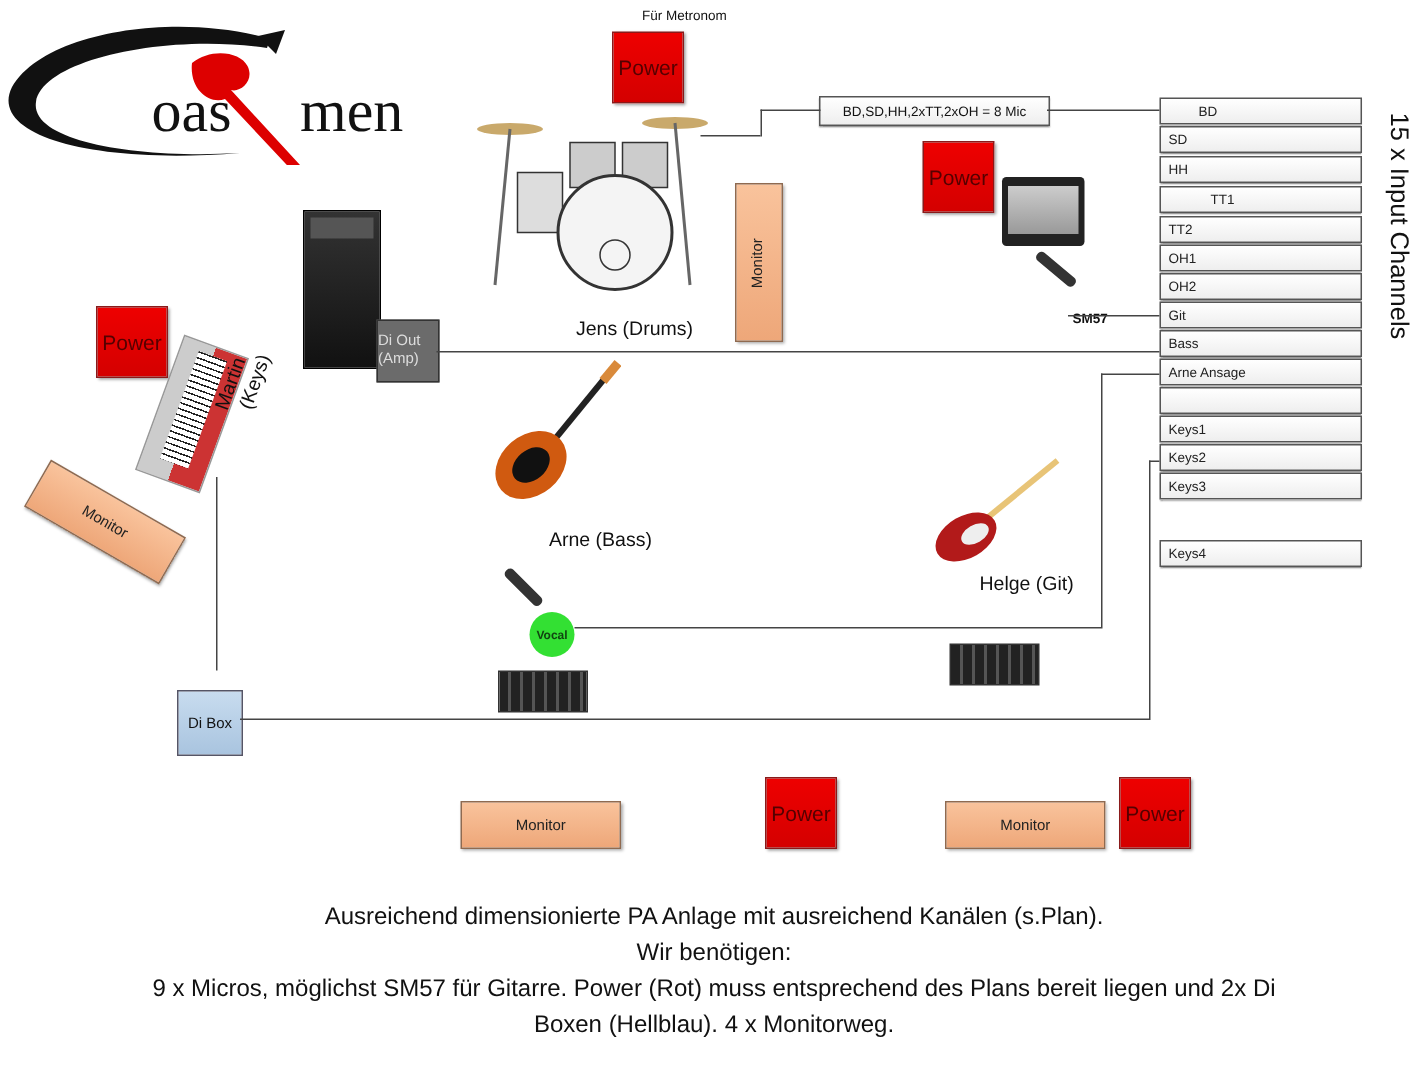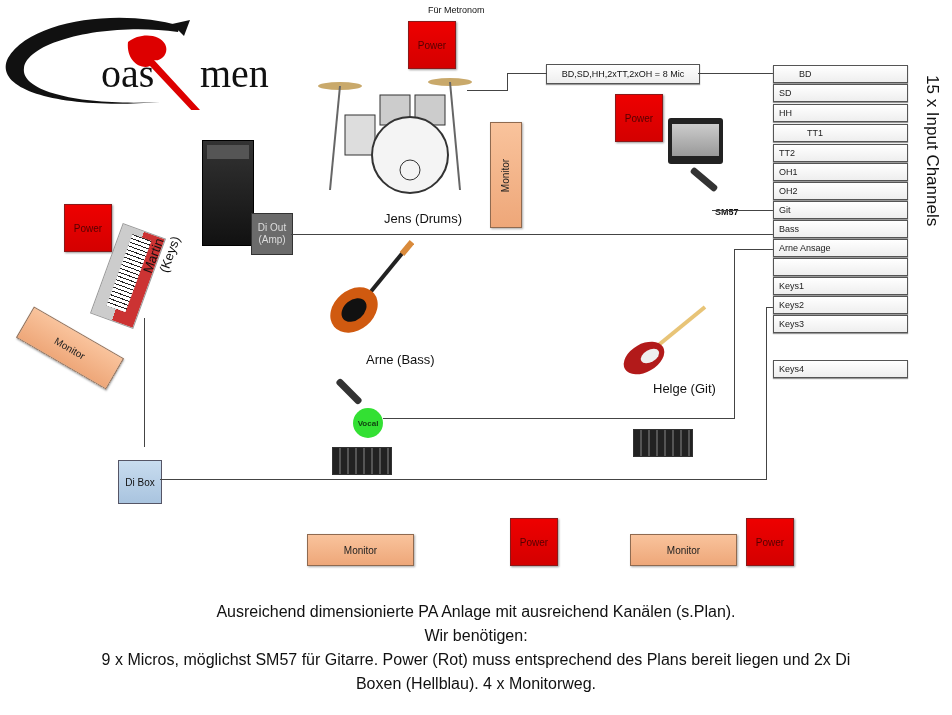--- a/index.html
+++ b/index.html
@@ -1,25 +1,25 @@
 <!DOCTYPE html>
 <html><head>
 <meta charset="utf-8">
 <style>
   html,body{margin:0;padding:0;background:#fff;}
   body{width:952px;height:715px;position:relative;overflow:hidden;font-family:"Liberation Sans",sans-serif;color:#111;}
   .abs{position:absolute;}
-  .power{position:absolute;width:46px;height:46px;background:linear-gradient(#ee0000,#d40000);border:1px solid #8a1a1a;box-shadow:1px 1px 2px #999;color:#500;font-size:10px;display:flex;align-items:center;justify-content:center;}
+  .power{position:absolute;width:46px;height:46px;background:linear-gradient(#ee0000,#d40000);border:1px solid #8a1a1a;box-shadow:1px 1px 2px #999;color:#500;font-size:14px;display:flex;align-items:center;justify-content:center;}
   .monitor{position:absolute;background:linear-gradient(#f9c39c,#eea779);border:1px solid #8f6a50;box-shadow:1px 1px 2px #aaa;font-size:10px;color:#222;display:flex;align-items:center;justify-content:center;}
   .channel{position:absolute;left:773px;width:135px;height:18px;background:linear-gradient(#fff,#eee);border:1px solid #555;box-shadow:0 1px 1px #999;font-size:9px;color:#222;display:flex;align-items:center;padding-left:5px;box-sizing:border-box;}
   .label{position:absolute;font-size:13px;color:#111;white-space:nowrap;padding-left:30px;}
   .wire{position:absolute;background:#444;}
   .footer{position:absolute;left:0;top:600px;width:952px;text-align:center;font-size:16px;line-height:24px;color:#111;}
   .dibox{position:absolute;background:linear-gradient(#c8dcef,#a9c4df);border:1px solid #556;font-size:10px;display:flex;align-items:center;justify-content:center;}
-  .diout{position:absolute;background:#6b6b6b;border:1px solid #333;color:#ddd;font-size:10px;text-align:center;line-height:12px;display:flex;flex-direction:column;align-items:center;justify-content:center;}
+  .diout{position:absolute;background:#6b6b6b;border:1px solid #333;color:#ddd;font-size:10px;text-align:center;line-height:12px;display:flex;flex-direction:column;align-items:flex-start;justify-content:center;}
   .floor-pedal{position:absolute;width:58px;height:26px;background:repeating-linear-gradient(90deg,#222 0 6px,#555 6px 8px);border:1px solid #333;}
 </style>
 </head>
 <body>
 
 <div class="abs" style="left:0;top:10px;width:290px;height:100px;">
   <svg width="290" height="100" style="position:absolute;left:0;top:0;">
     <path d="M180 16 C 120 -2, 30 10, 8 48 C -8 80, 60 100, 160 92 C 90 96, 20 84, 24 58 C 28 30, 110 12, 178 22 Z" fill="#111"></path>
     <path d="M172 14 L190 10 L184 26 Z" fill="#111"></path>
     <g>

